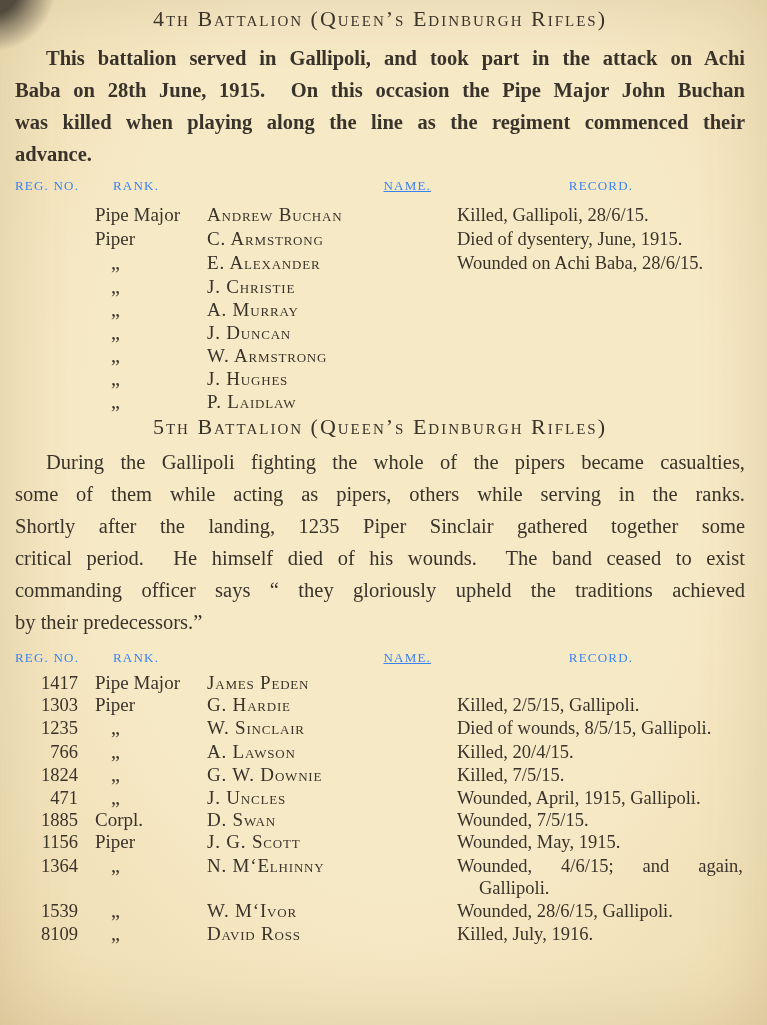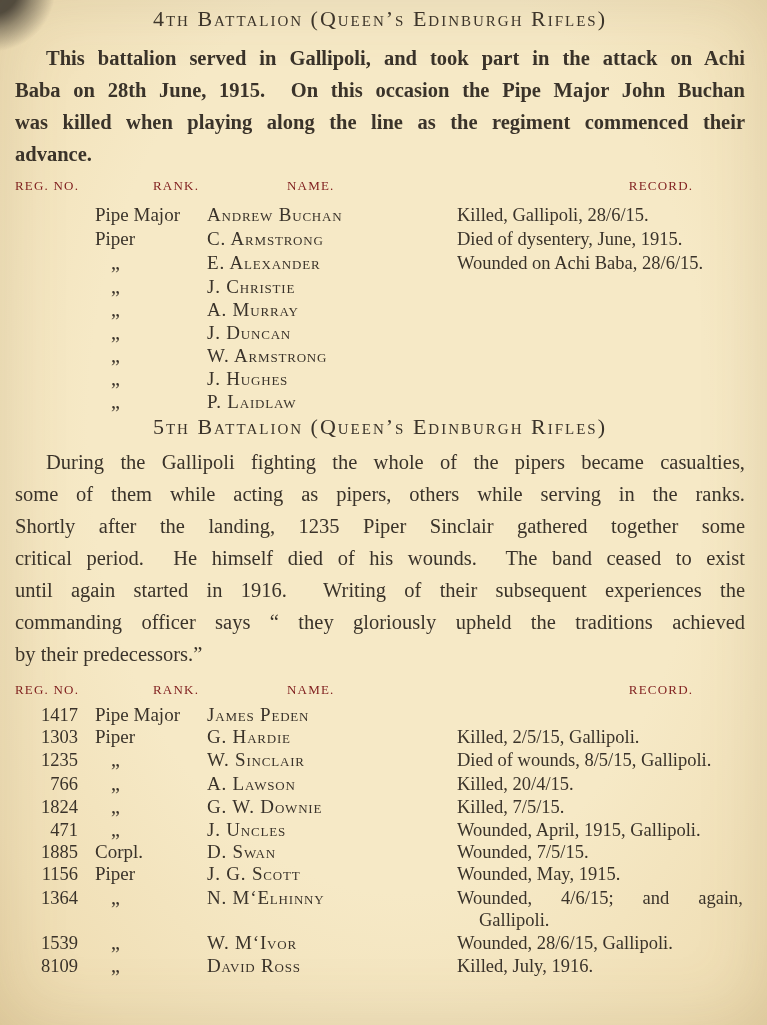--- a/index.html
+++ b/index.html
@@ -37,26 +37,25 @@
     text-align: justify; text-align-last: justify;
     overflow: hidden; height: 32px;
   }
   .para .line.last { text-align-last: left; }
   .para .line.indent { text-indent: 31px; }
   .para1 { margin-top: 9px; font-weight: bold; }
   .para2 { margin-top: 5px; }
   .rtable .thead {
     display: grid; grid-template-columns: 80px 112px 250px 1fr;
     font-size: 13px; letter-spacing: 1.2px; line-height: 21px;
-    color: #7f1d1d;
-    gap: 40px;
+    color: #3b82f6;
   }
   .rtable .thead .hreg    { text-align: left; }
   .rtable .thead .hrank   { padding-left: 18px; }
-  .rtable .thead .hname   { text-align: left; padding-right: 26px; }
+  .rtable .thead .hname   { text-align: right; padding-right: 26px; text-decoration: underline; }
   .rtable .thead .hrecord { text-align: center; }
   .t1 .thead { margin-top: 5px; }
   .t1 .tbody { margin-top: 7px; }
   .t2 .thead { margin-top: 9px; }
   .t2 .tbody { margin-top: 4px; }
   .trow {
     display: grid; grid-template-columns: 80px 112px 250px 1fr;
     align-items: baseline;
   }
   .t1 .trow .cell { line-height: 23px; }
@@ -152,21 +151,20 @@
     </div>
   </section>
 
   <section>
     <h1 class="bat-heading h2gap">5th Battalion (Queen’s Edinburgh Rifles)</h1>
     <div class="para para2">
         <div class="line indent">During the Gallipoli fighting the whole of the pipers became casualties,</div>
         <div class="line">some of them while acting as pipers, others while serving in the ranks.</div>
         <div class="line">Shortly after the landing, 1235 Piper Sinclair gathered together some</div>
         <div class="line">critical period.  He himself died of his wounds.  The band ceased to exist</div>
-        <div class="line">until again started in 1916.  Writing of their subsequent experiences the</div>
         <div class="line">commanding officer says “ they gloriously upheld the traditions achieved</div>
         <div class="line last">by their predecessors.”</div>
       </div>
 
     <div class="rtable t2">
       <div class="thead">
         <div class="hreg">REG. NO.</div>
         <div class="hrank">RANK.</div>
         <div class="hname">NAME.</div>
         <div class="hrecord">RECORD.</div>

